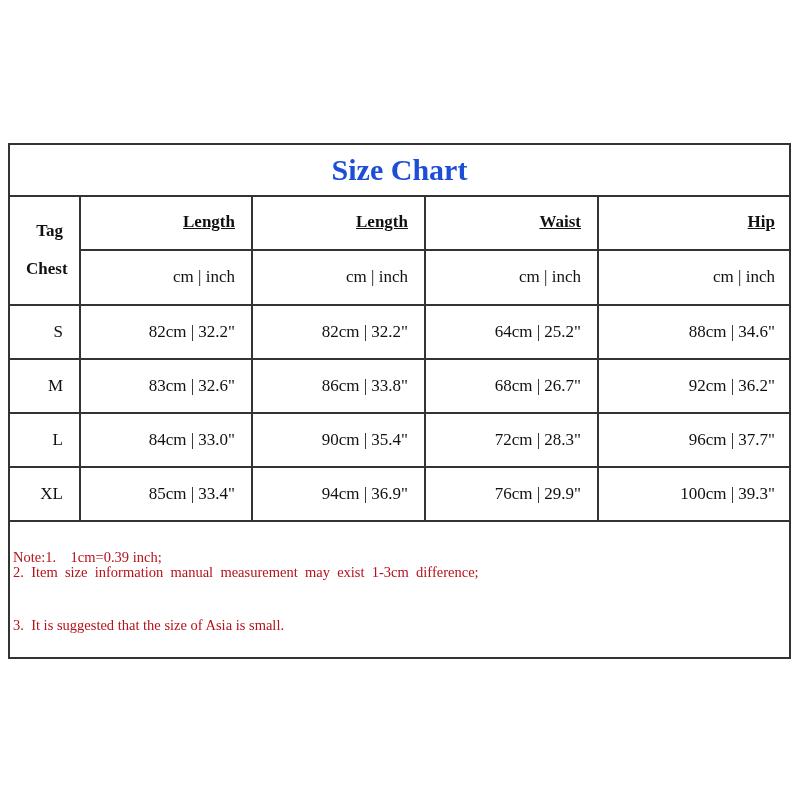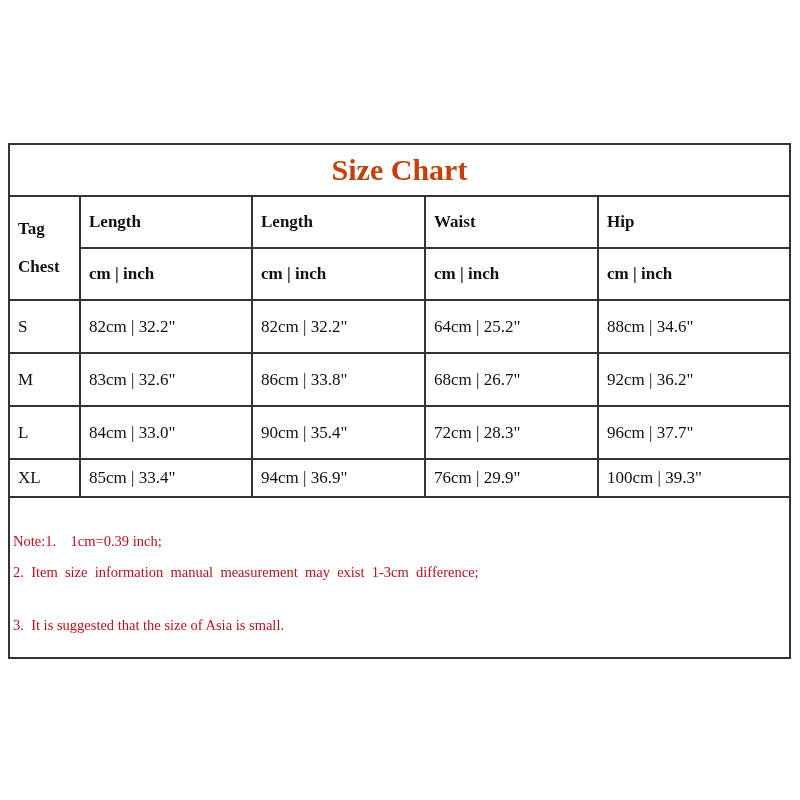--- a/index.html
+++ b/index.html
@@ -3,30 +3,30 @@
 <meta charset="utf-8">
 <style>
   html, body { margin:0; padding:0; background:#ffffff; }
   body { width:800px; height:800px; position:relative; overflow:hidden;
          font-family: "Liberation Serif", "DejaVu Serif", serif; color:#111; }
   .wrap { position:absolute; left:8px; top:143px; width:783px; height:516px;
           border:2px solid #333; box-sizing:border-box; }
   .title { position:absolute; left:0; top:0; width:100%; height:52px;
            border-bottom:2px solid #333; box-sizing:border-box;
            display:flex; align-items:center; justify-content:center;
-           font-weight:bold; font-size:30px; color:#c2410c; }
+           font-weight:bold; font-size:30px; color:#1d4ed8; }
   table.grid { position:absolute; left:0; top:51px; border-collapse:collapse;
                width:781px; table-layout:fixed; }
-  table.grid td { border:2px solid #333; text-align:left; vertical-align:middle;
-                  padding:8px; font-size:17px; }
+  table.grid td { border:2px solid #333; text-align:right; vertical-align:middle;
+                  padding:16px; font-size:17px; }
   table.grid tr:first-child td { border-top:none; }
   table.grid td:first-child { border-left:none; }
   table.grid td:last-child { border-right:none; }
-  .hdr { font-weight:bold; font-size:18px; }
-  .unit { font-weight:bold; font-size:17px; }
+  .hdr { font-weight:bold; font-size:18px;text-decoration:underline; }
+  .unit { font-weight:normal; font-size:17px; }
   .tag { font-weight:bold; font-size:18px; line-height:38px; }
   .notes { position:absolute; left:0; top:367px; width:100%; padding-left:3px;
            color:#b5121b; font-size:14.5px; }
   .notes div { position:absolute; left:3px; white-space:pre; }
 </style>
 </head>
 <body>
 
 <div class="wrap">
   <div class="title">Size Chart</div>
@@ -81,17 +81,17 @@
       <td>XL</td>
       <td>85cm | 33.4"</td>
       <td>94cm | 36.9"</td>
       <td>76cm | 29.9"</td>
       <td>100cm | 39.3"</td>
     </tr>
   </tbody>
     </table>
 
   <div class="notes">
-    <div style="top:21px">Note:1.    1cm=0.39 inch;</div>
+    <div style="top:37px">Note:1.    1cm=0.39 inch;</div>
     <div style="top:52px">2.  Item  size  information  manual  measurement  may  exist  1-3cm  difference;</div>
     <div style="top:105px">3.  It is suggested that the size of Asia is small.</div>
   </div>
 </div>
 
 </body></html>

